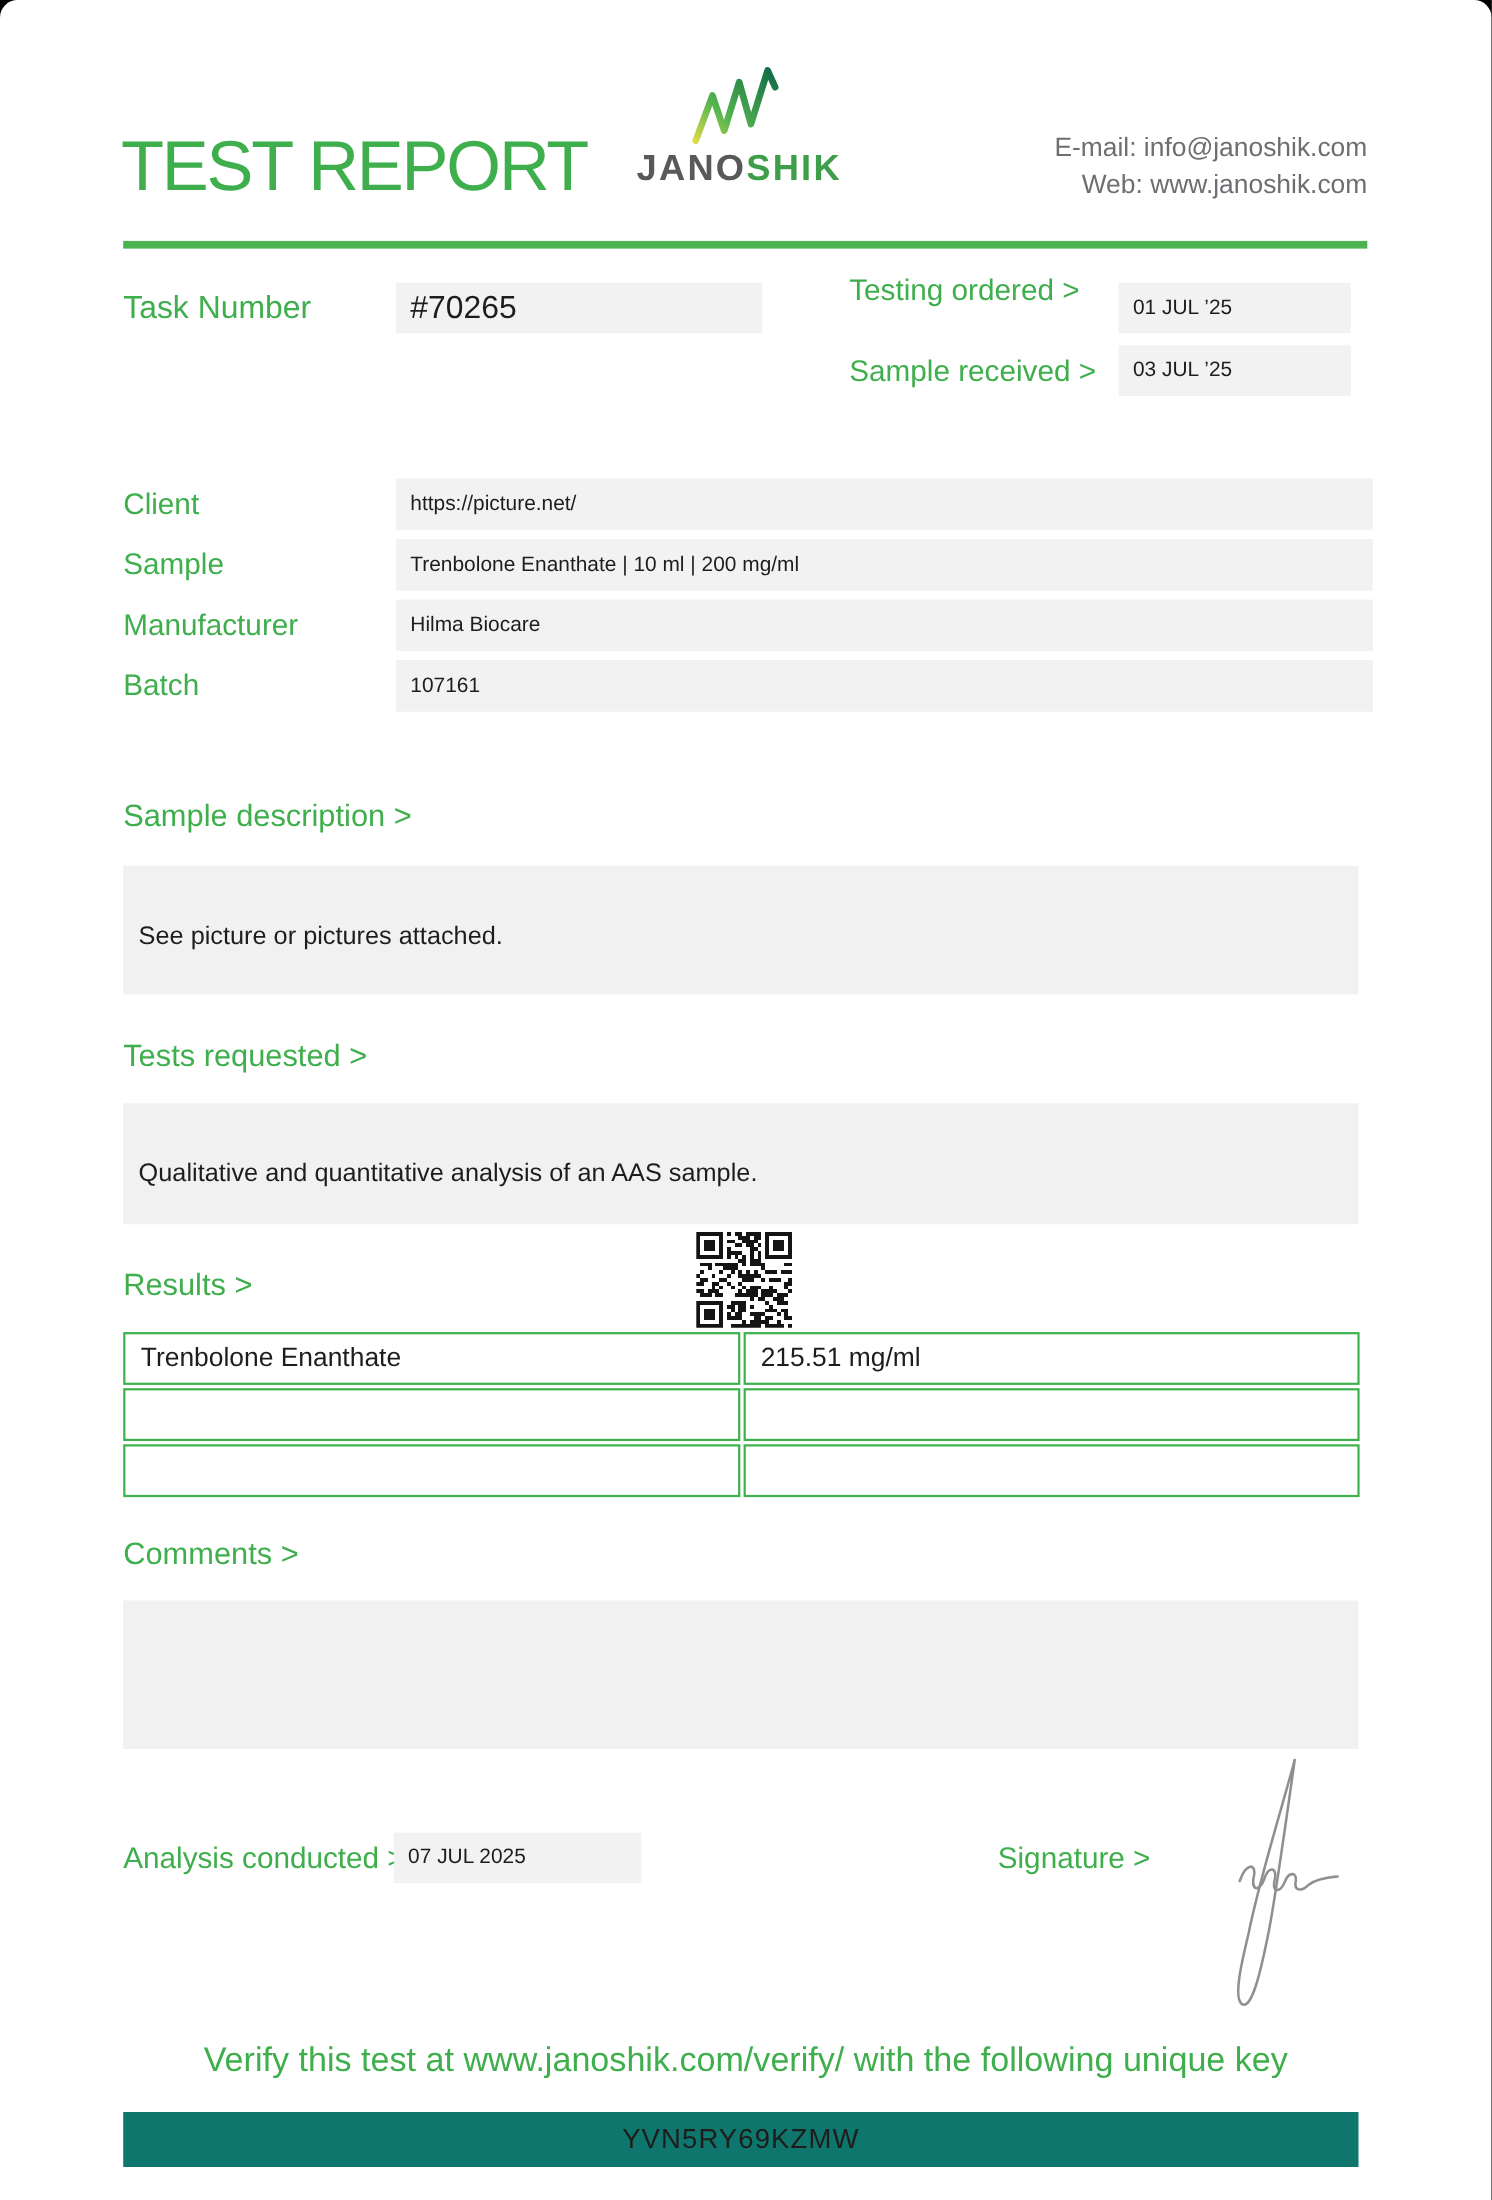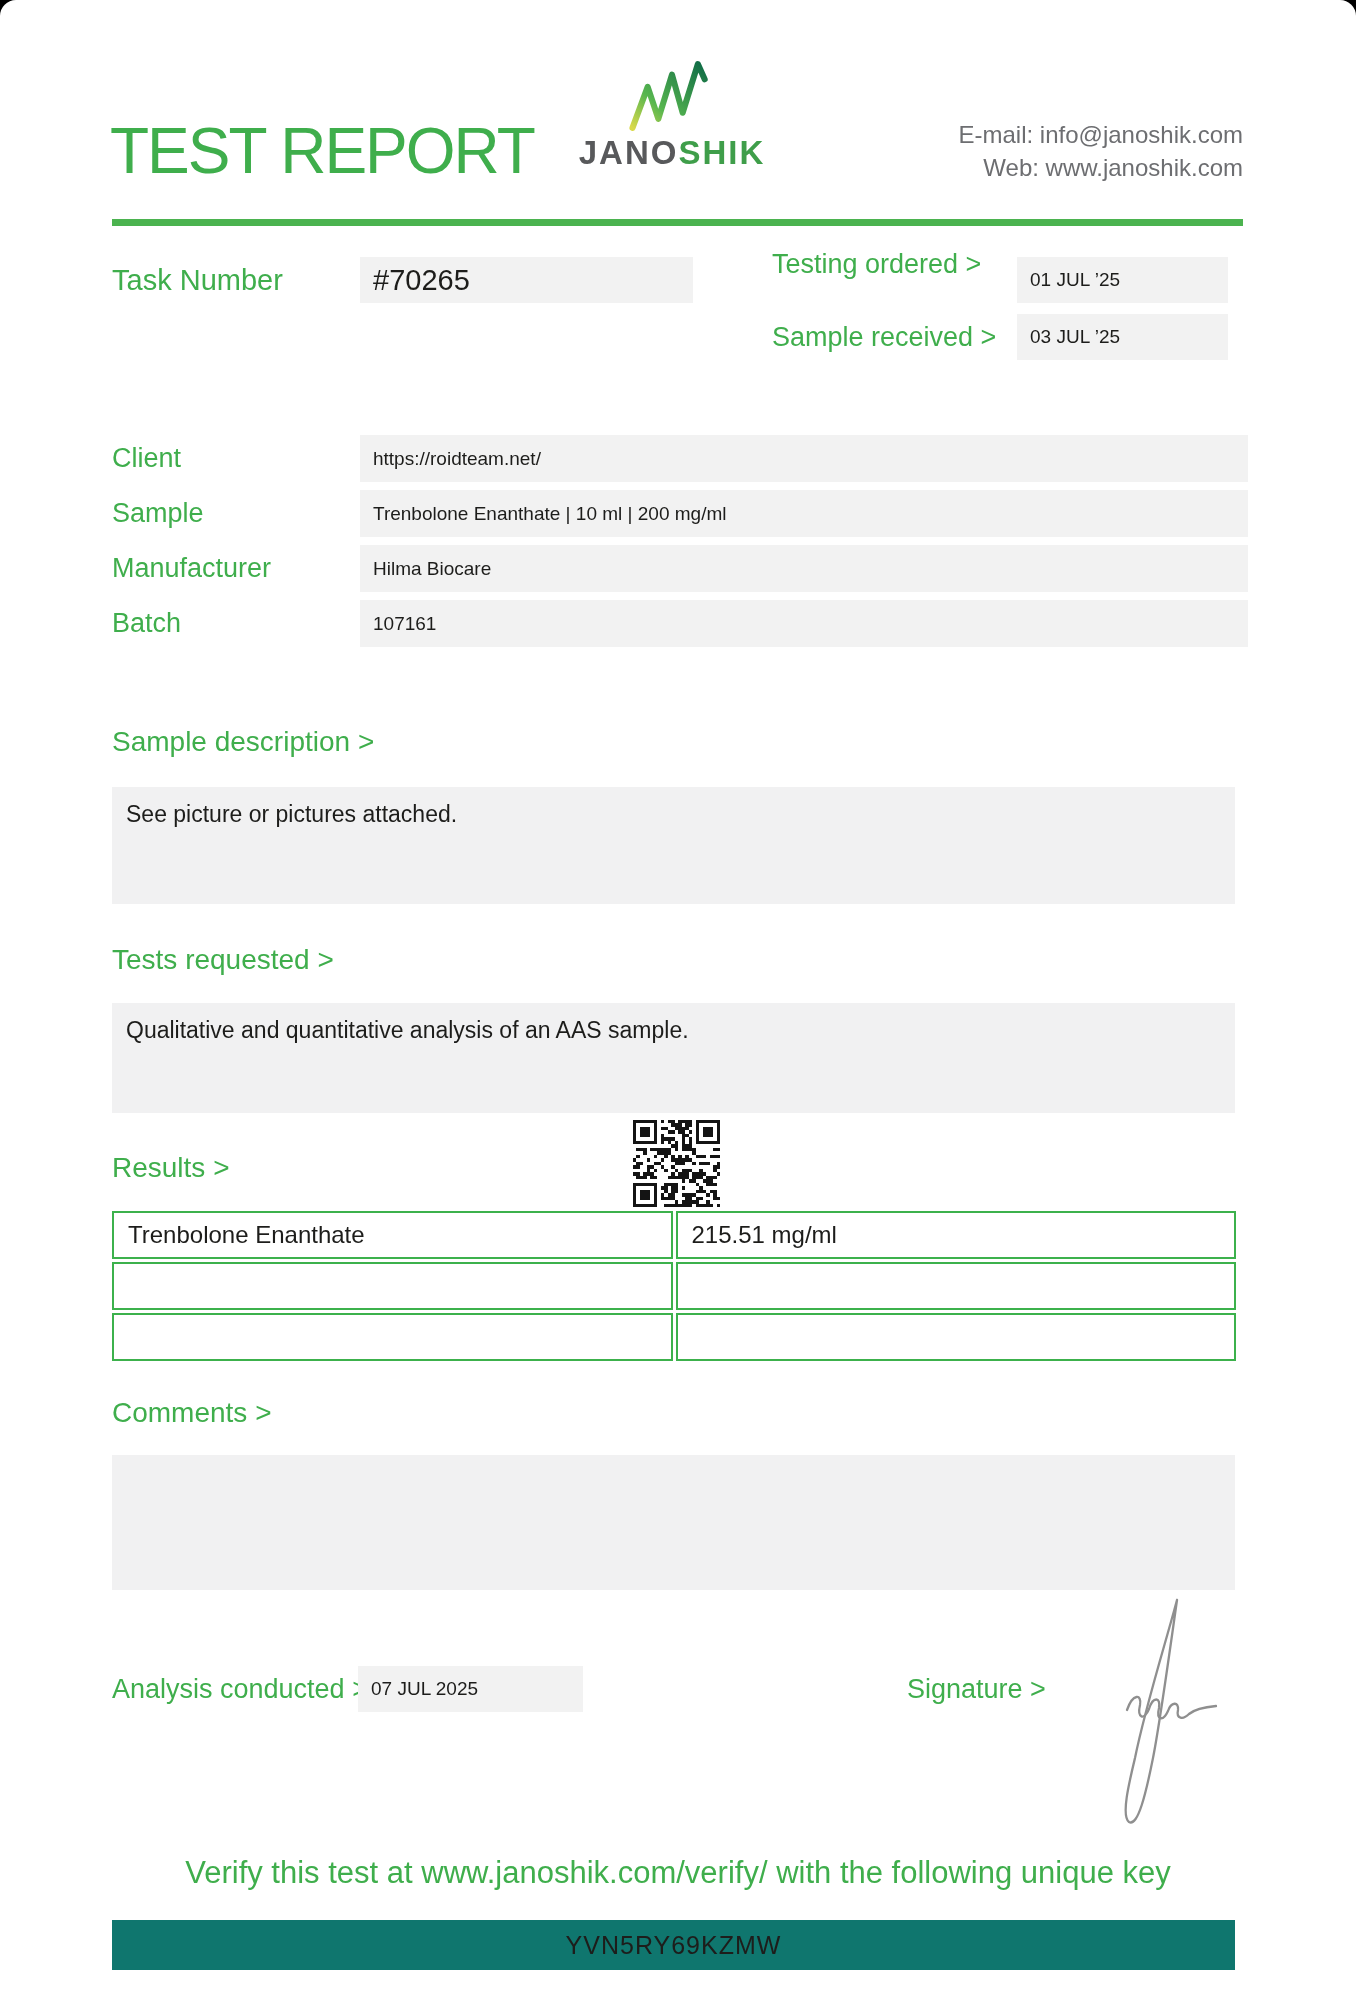--- a/index.html
+++ b/index.html
@@ -20,21 +20,21 @@
   .brand-shik{color:#3f9e4a;}
   .contact{right:113px;top:118px;text-align:right;font-size:24px;line-height:33px;color:#6d6e71;}
   .divider{left:112px;width:1131px;top:219px;height:7px;background:#4bb34f;}
   .flabel{font-size:27px;color:#3fae4c;}
   .fieldbox{background:#f2f2f2;color:#1d1d1b;}
   .lh46{line-height:46px;height:46px;}
   .lh47{line-height:47px;height:47px;}
   .valtext{font-size:19px;padding-left:13px;}
   .heading{left:112px;font-size:28px;color:#3fae4c;line-height:40px;}
   .bigbox{left:112px;width:1123px;background:#f1f1f2;font-size:23px;}
-  .bigbox .boxtext{padding:12px 14px;line-height:30px;}
+  .bigbox .boxtext{padding:12px 14px;line-height:30px;margin-top:36px;}
   .qr{left:633px;top:1120px;width:87px;height:87px;background:#fff;}
   .qr svg{width:100%;height:100%;display:block;}
   table.results{
     position:absolute;left:109px;top:1208px;width:1130px;
     border-collapse:separate;border-spacing:3px;
   }
   table.results td{
     border:2px solid #3cb14c;background:#fff;height:44px;
     font-size:24px;padding:0 0 0 14px;vertical-align:middle;
   }
@@ -75,21 +75,21 @@
   <div class="abs flabel lh46" style="left:112px;top:257px;font-size:29px;">Task Number</div>
   <div class="abs fieldbox lh46 valtext" style="left:360px;top:257px;width:320px;font-size:29px;">#70265</div>
 
   <div class="abs flabel lh46" style="left:772px;top:241px;">Testing ordered &gt;</div>
   <div class="abs fieldbox lh46 valtext" style="left:1017px;top:257px;width:198px;">01 JUL ’25</div>
 
   <div class="abs flabel lh46" style="left:772px;top:314px;">Sample received &gt;</div>
   <div class="abs fieldbox lh46 valtext" style="left:1017px;top:314px;width:198px;">03 JUL ’25</div>
 
   <div class="abs flabel lh47" style="left:112px;top:435px;">Client</div>
-  <div class="abs fieldbox lh47 valtext" style="left:360px;top:435px;width:875px;">https://roidteam.net/</div>
+  <div class="abs fieldbox lh47 valtext" style="left:360px;top:435px;width:875px;">https://picture.net/</div>
 
   <div class="abs flabel lh47" style="left:112px;top:490px;">Sample</div>
   <div class="abs fieldbox lh47 valtext" style="left:360px;top:490px;width:875px;">Trenbolone Enanthate | 10 ml | 200 mg/ml</div>
 
   <div class="abs flabel lh47" style="left:112px;top:545px;">Manufacturer</div>
   <div class="abs fieldbox lh47 valtext" style="left:360px;top:545px;width:875px;">Hilma Biocare</div>
 
   <div class="abs flabel lh47" style="left:112px;top:600px;">Batch</div>
   <div class="abs fieldbox lh47 valtext" style="left:360px;top:600px;width:875px;">107161</div>
 

